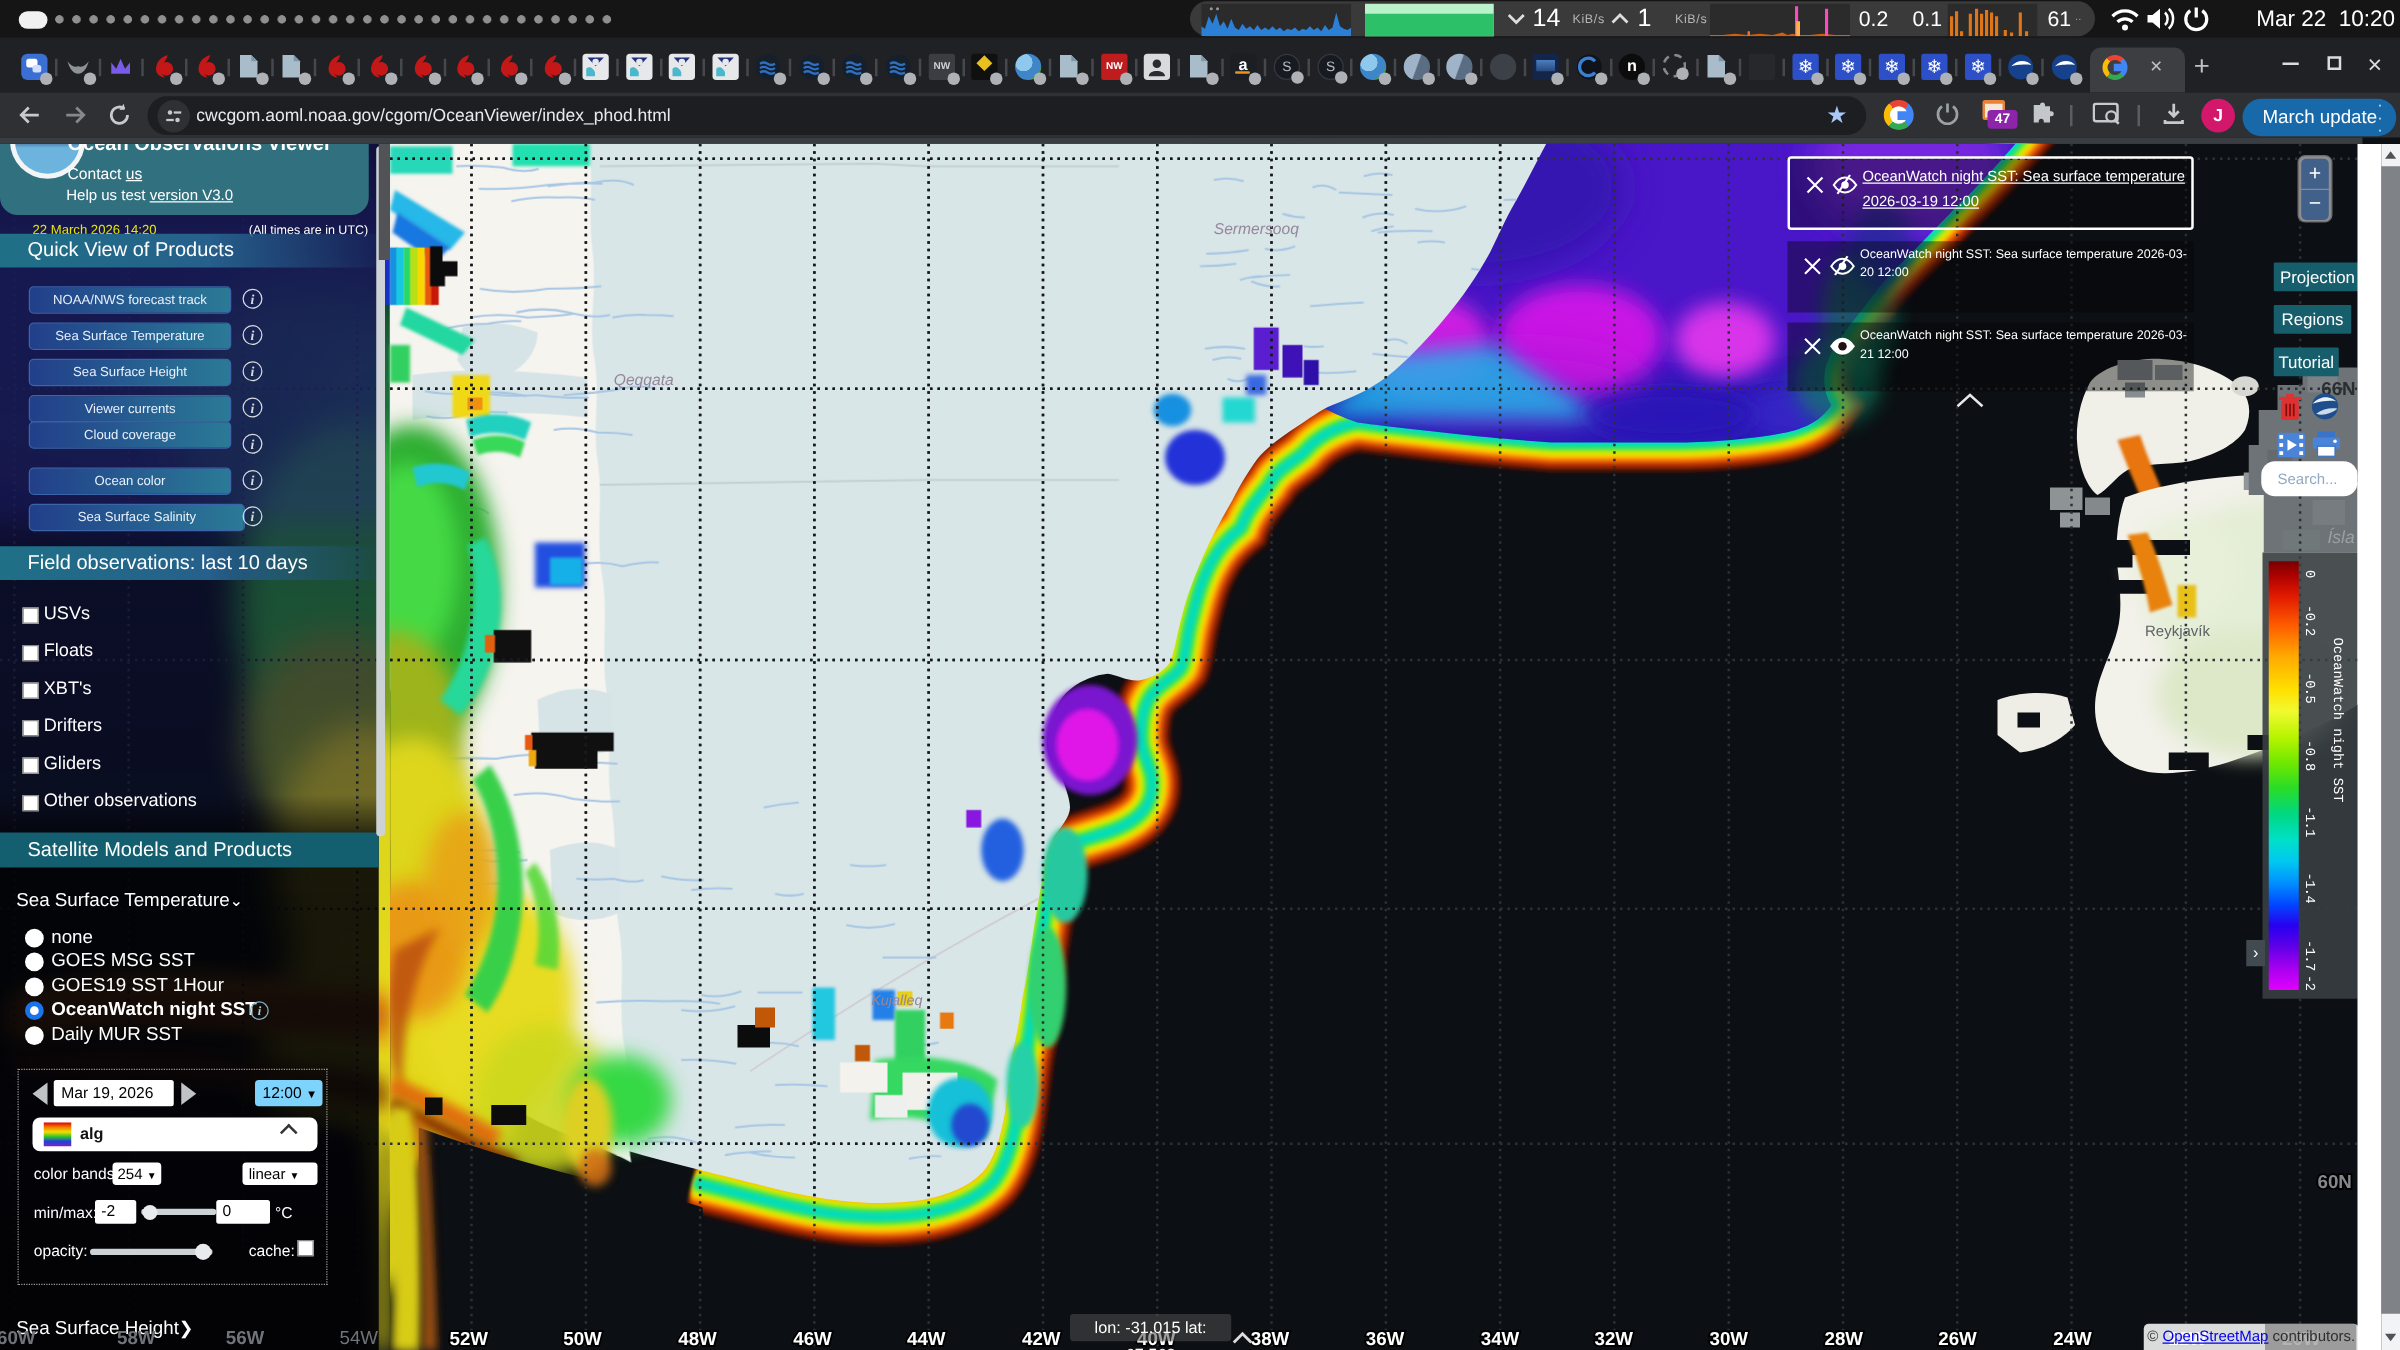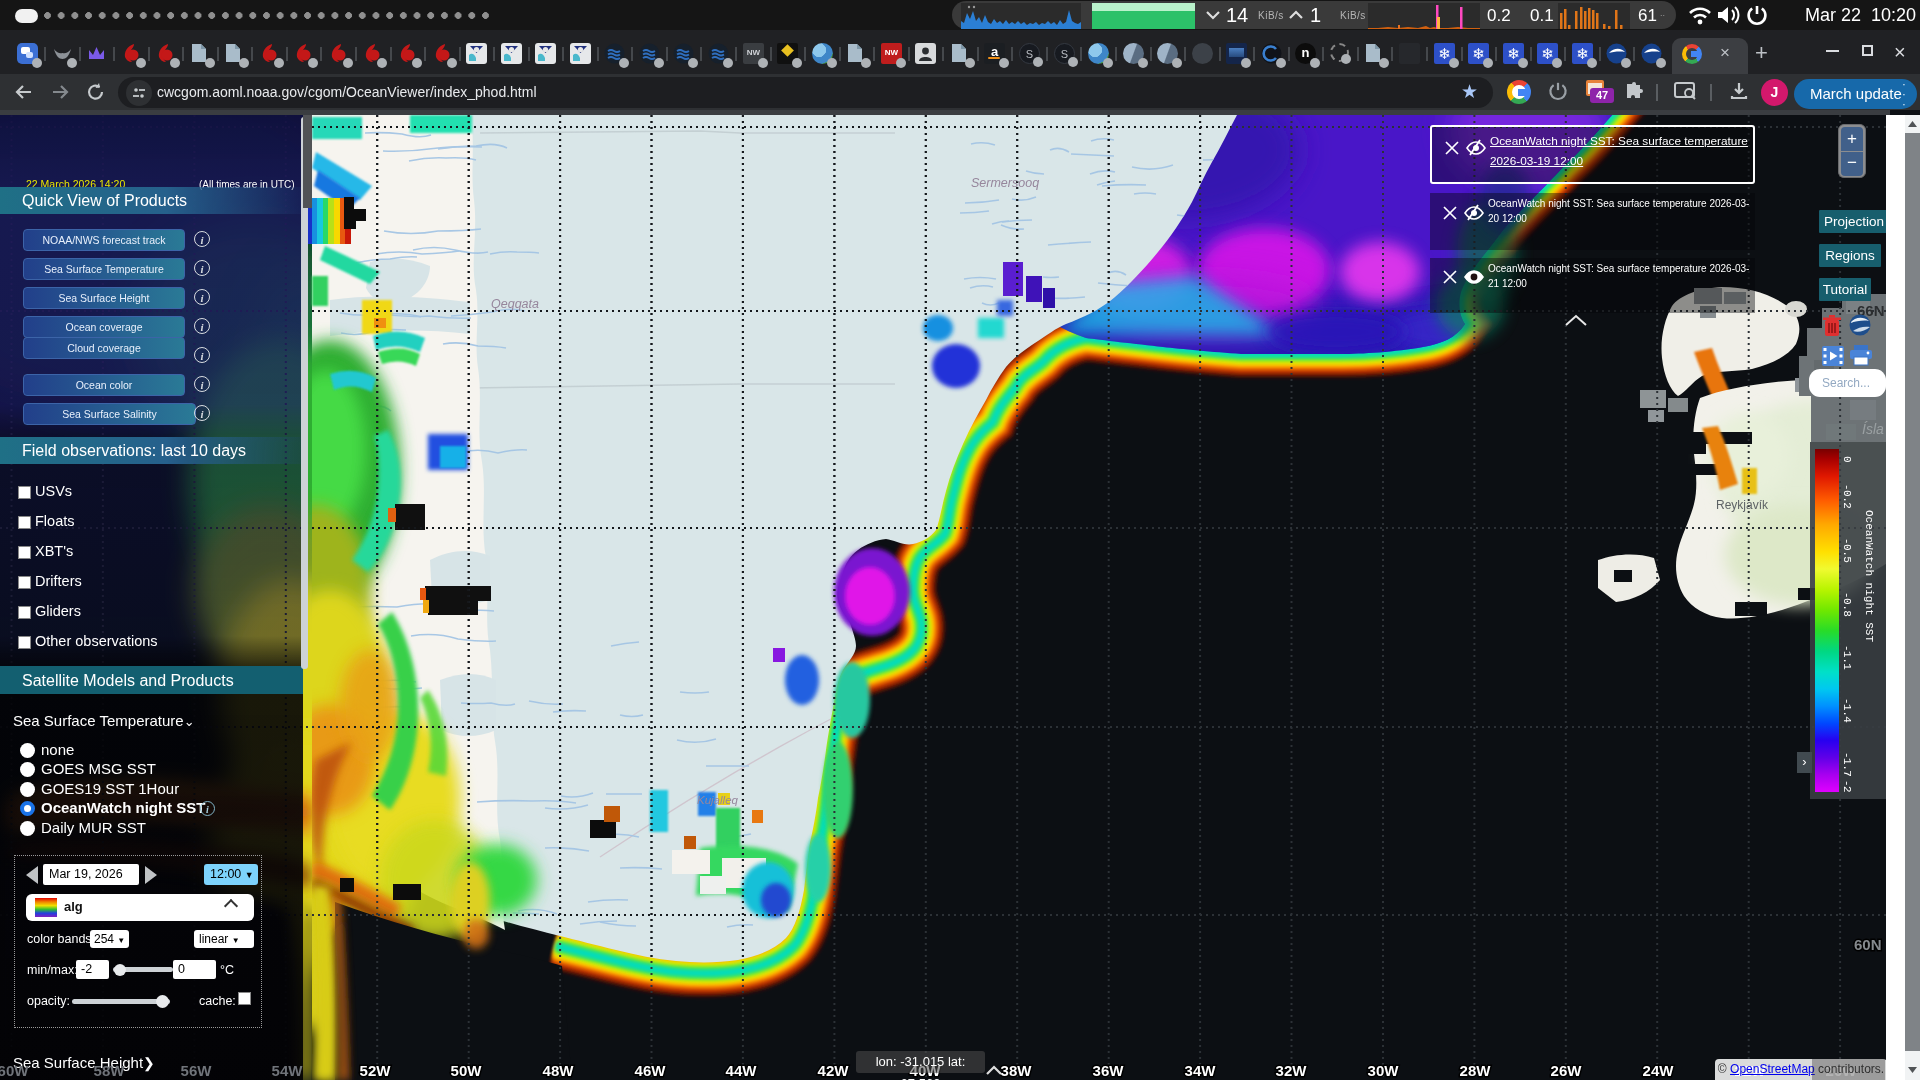--- a/index.html
+++ b/index.html
@@ -697,31 +697,41 @@
         <text x="1658" y="1076">24W</text>
         <text x="1750" y="1076">22W</text>
         <text x="1841" y="1076">20W</text>
       </g>
       <text x="1857" y="316" font-size="15px" font-weight="bold" fill="#2b2e30">66N</text>
       <text x="1854" y="950" font-size="15px" font-weight="bold" fill="#85898d" style="paint-order:stroke" stroke="#000" stroke-width="3">60N</text>
     </g>
   </svg>
 <div class="a" style="left:0;top:115px;width:312px;height:965px;overflow:hidden">
     <div class="a" style="left:0;top:0;width:303px;height:965px;background:linear-gradient(180deg,rgba(16,12,70,.8) 0%,rgba(26,19,96,.74) 8%,rgba(26,19,96,.70) 30%,rgba(14,10,58,.58) 34%,rgba(12,9,48,.52) 54%,rgba(3,3,8,.9) 58%,rgba(2,2,5,.92) 100%)"></div>
+    <div class="a" style="left:0;top:-28px;width:295px;height:85px;background:#31707f;border-radius:0 0 14px 14px">
+      <div class="a" style="left:8px;top:-4px;width:60px;height:60px;border-radius:50%;background:#f2f4f6"></div>
+      <div class="a" style="left:12px;top:0px;width:52px;height:52px;border-radius:50%;background:linear-gradient(180deg,#1a1a52 0 40%,#6cb4dd 60%)"></div>
+      <svg class="a" style="left:14px;top:14px" width="48" height="26">
+        <path d="M4 14 C16 4 34 6 44 12 C32 10 14 12 4 14 Z" fill="#fff"></path>
+      </svg>
+      <div class="a" style="left:54px;top:20px;font-size:16px;font-weight:bold;color:#fff;white-space:nowrap">Ocean Observations Viewer</div>
+      <div class="a" style="left:54px;top:45px;font-size:12.5px;color:#fff">Contact <u>us</u></div>
+      <div class="a" style="left:53px;top:62px;font-size:12px;color:#fff">Help us test <u>version V3.0</u></div>
+    </div>
     <div class="a" style="left:26px;top:63px;font-size:10.5px;color:#e8e800">22 March 2026 14:20</div>
     <div class="a" style="left:199px;top:64px;font-size:10px;color:#fff">(All times are in UTC)</div>
     <div class="a" style="left:0;top:72px;width:303px;height:27px;background:linear-gradient(90deg,#1f7086,#26608c 55%,rgba(30,60,120,.15))"></div>
     <div class="a" style="left:22px;top:77px;font-size:16px;color:#fff">Quick View of Products</div>
     <div class="a" style="left:23px;top:114px;width:162px;height:22px;background:linear-gradient(90deg,#223f8a,#2a7a96);border:1px solid #3c64a8;border-radius:4px;color:#e8f0fc;font-size:10.5px;text-align:center;line-height:20px">NOAA/NWS forecast track</div>
     <div class="a" style="left:194px;top:116px;width:16px;height:16px;border:1.5px solid #d8dce0;border-radius:50%;color:#d8dce0;font-size:11px;font-style:italic;font-weight:bold;text-align:center;line-height:16px;font-family:'Liberation Serif',serif">i</div>
     <div class="a" style="left:23px;top:143px;width:162px;height:22px;background:linear-gradient(90deg,#223f8a,#2a7a96);border:1px solid #3c64a8;border-radius:4px;color:#e8f0fc;font-size:10.5px;text-align:center;line-height:20px">Sea Surface Temperature</div>
     <div class="a" style="left:194px;top:145px;width:16px;height:16px;border:1.5px solid #d8dce0;border-radius:50%;color:#d8dce0;font-size:11px;font-style:italic;font-weight:bold;text-align:center;line-height:16px;font-family:'Liberation Serif',serif">i</div>
     <div class="a" style="left:23px;top:172px;width:162px;height:22px;background:linear-gradient(90deg,#223f8a,#2a7a96);border:1px solid #3c64a8;border-radius:4px;color:#e8f0fc;font-size:10.5px;text-align:center;line-height:20px">Sea Surface Height</div>
     <div class="a" style="left:194px;top:174px;width:16px;height:16px;border:1.5px solid #d8dce0;border-radius:50%;color:#d8dce0;font-size:11px;font-style:italic;font-weight:bold;text-align:center;line-height:16px;font-family:'Liberation Serif',serif">i</div>
-    <div class="a" style="left:23px;top:201px;width:162px;height:22px;background:linear-gradient(90deg,#223f8a,#2a7a96);border:1px solid #3c64a8;border-radius:4px;color:#e8f0fc;font-size:10.5px;text-align:center;line-height:20px">Ocean coverage</div>
+    <div class="a" style="left:23px;top:201px;width:162px;height:22px;background:linear-gradient(90deg,#223f8a,#2a7a96);border:1px solid #3c64a8;border-radius:4px;color:#e8f0fc;font-size:10.5px;text-align:center;line-height:20px">Viewer currents</div>
     <div class="a" style="left:194px;top:203px;width:16px;height:16px;border:1.5px solid #d8dce0;border-radius:50%;color:#d8dce0;font-size:11px;font-style:italic;font-weight:bold;text-align:center;line-height:16px;font-family:'Liberation Serif',serif">i</div>
     <div class="a" style="left:23px;top:222px;width:162px;height:22px;background:linear-gradient(90deg,#223f8a,#2a7a96);border:1px solid #3c64a8;border-radius:4px;color:#e8f0fc;font-size:10.5px;text-align:center;line-height:20px">Cloud coverage</div>
     <div class="a" style="left:194px;top:232px;width:16px;height:16px;border:1.5px solid #d8dce0;border-radius:50%;color:#d8dce0;font-size:11px;font-style:italic;font-weight:bold;text-align:center;line-height:16px;font-family:'Liberation Serif',serif">i</div>
     <div class="a" style="left:23px;top:259px;width:162px;height:22px;background:linear-gradient(90deg,#223f8a,#2a7a96);border:1px solid #3c64a8;border-radius:4px;color:#e8f0fc;font-size:10.5px;text-align:center;line-height:20px">Ocean color</div>
     <div class="a" style="left:194px;top:261px;width:16px;height:16px;border:1.5px solid #d8dce0;border-radius:50%;color:#d8dce0;font-size:11px;font-style:italic;font-weight:bold;text-align:center;line-height:16px;font-family:'Liberation Serif',serif">i</div>
     <div class="a" style="left:23px;top:288px;width:173px;height:22px;background:linear-gradient(90deg,#223f8a,#2a7a96);border:1px solid #3c64a8;border-radius:4px;color:#e8f0fc;font-size:10.5px;text-align:center;line-height:20px">Sea Surface Salinity</div>
     <div class="a" style="left:194px;top:290px;width:16px;height:16px;border:1.5px solid #d8dce0;border-radius:50%;color:#d8dce0;font-size:11px;font-style:italic;font-weight:bold;text-align:center;line-height:16px;font-family:'Liberation Serif',serif">i</div>
     <div class="a" style="left:0;top:322px;width:303px;height:27px;background:linear-gradient(90deg,#1f7086,#26608c 55%,rgba(30,60,120,.15))"></div>
     <div class="a" style="left:22px;top:327px;font-size:16px;color:#fff">Field observations: last 10 days</div>
     <div class="a" style="left:18px;top:371px;width:13px;height:13px;background:#fff;border:1px solid #888"></div>
@@ -860,21 +870,21 @@
 <div class="a" style="left:1841px;top:780px;color:#fff;font-size:11px;font-family:'Liberation Mono',monospace;writing-mode:vertical-rl;letter-spacing:-.5px">-2</div>
 <div class="a" style="left:1863px;top:510px;color:#fff;font-size:11px;font-family:'Liberation Mono',monospace;writing-mode:vertical-rl">OceanWatch night SST</div>
 <div class="a" style="left:1797px;top:752px;width:15px;height:21px;background:#414a50;color:#fff;font-size:13px;text-align:center;line-height:20px">›</div>
 <div class="a" style="left:856px;top:1051px;width:129px;height:22px;background:rgba(78,78,78,.55);border-radius:3px;color:#fff;font-size:13px;line-height:22px;text-align:center">lon: -31.015 lat: 67.563</div>
 <svg class="a" style="left:984px;top:1064px" width="20" height="12">
     <path d="M3 10 L10 3 L17 10" stroke="#ddd" stroke-width="2.2" fill="none"></path>
   </svg>
 <div class="a" style="left:-7px;top:1062px;width:40px;text-align:center;color:#70747a;font-size:15px;font-weight:bold">60W</div>
 <div class="a" style="left:89px;top:1062px;width:40px;text-align:center;color:#70747a;font-size:15px;font-weight:bold">58W</div>
 <div class="a" style="left:176px;top:1062px;width:40px;text-align:center;color:#70747a;font-size:15px;font-weight:bold">56W</div>
-<div class="a" style="left:267px;top:1062px;width:40px;text-align:center;color:#70747a;font-size:15px;font-weight:bold">54W</div>
+<div class="a" style="left:267px;top:1062px;width:40px;text-align:center;color:#70747a;font-size:15px;font-weight:normal">54W</div>
 <div class="a" style="left:1715px;top:1059px;width:172px;height:21px;background:rgba(255,255,255,.85);border-radius:4px 4px 0 0;font-size:12px;line-height:21px;text-align:center"><span style="color:#333">© </span><span style="color:#0000ee;text-decoration:underline">OpenStreetMap</span><span style="color:#333"> contributors.</span></div>
 <div class="a" style="left:1812px;top:1059px;width:73px;height:21px;background:rgba(40,40,40,.35)"></div>
 <div class="a" style="left:1886px;top:115px;width:19px;height:965px;background:#fff"></div>
 <div class="a" style="left:1905px;top:115px;width:15px;height:965px;background:#f1f3f4"></div>
 <svg class="a" style="left:1905px;top:118px" width="15" height="12">
     <path d="M3 9 L7.5 3 L12 9 Z" fill="#505356"></path>
   </svg>
 <div class="a" style="left:1905px;top:133px;width:15px;height:918px;background:#7f8387"></div>
 <svg class="a" style="left:1905px;top:1064px" width="15" height="12">
     <path d="M3 3 L7.5 9 L12 3 Z" fill="#505356"></path>

